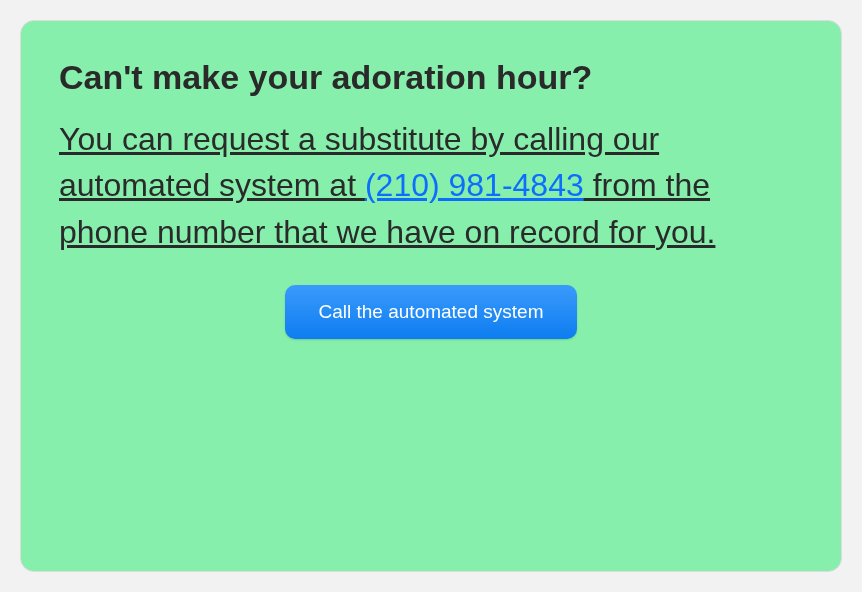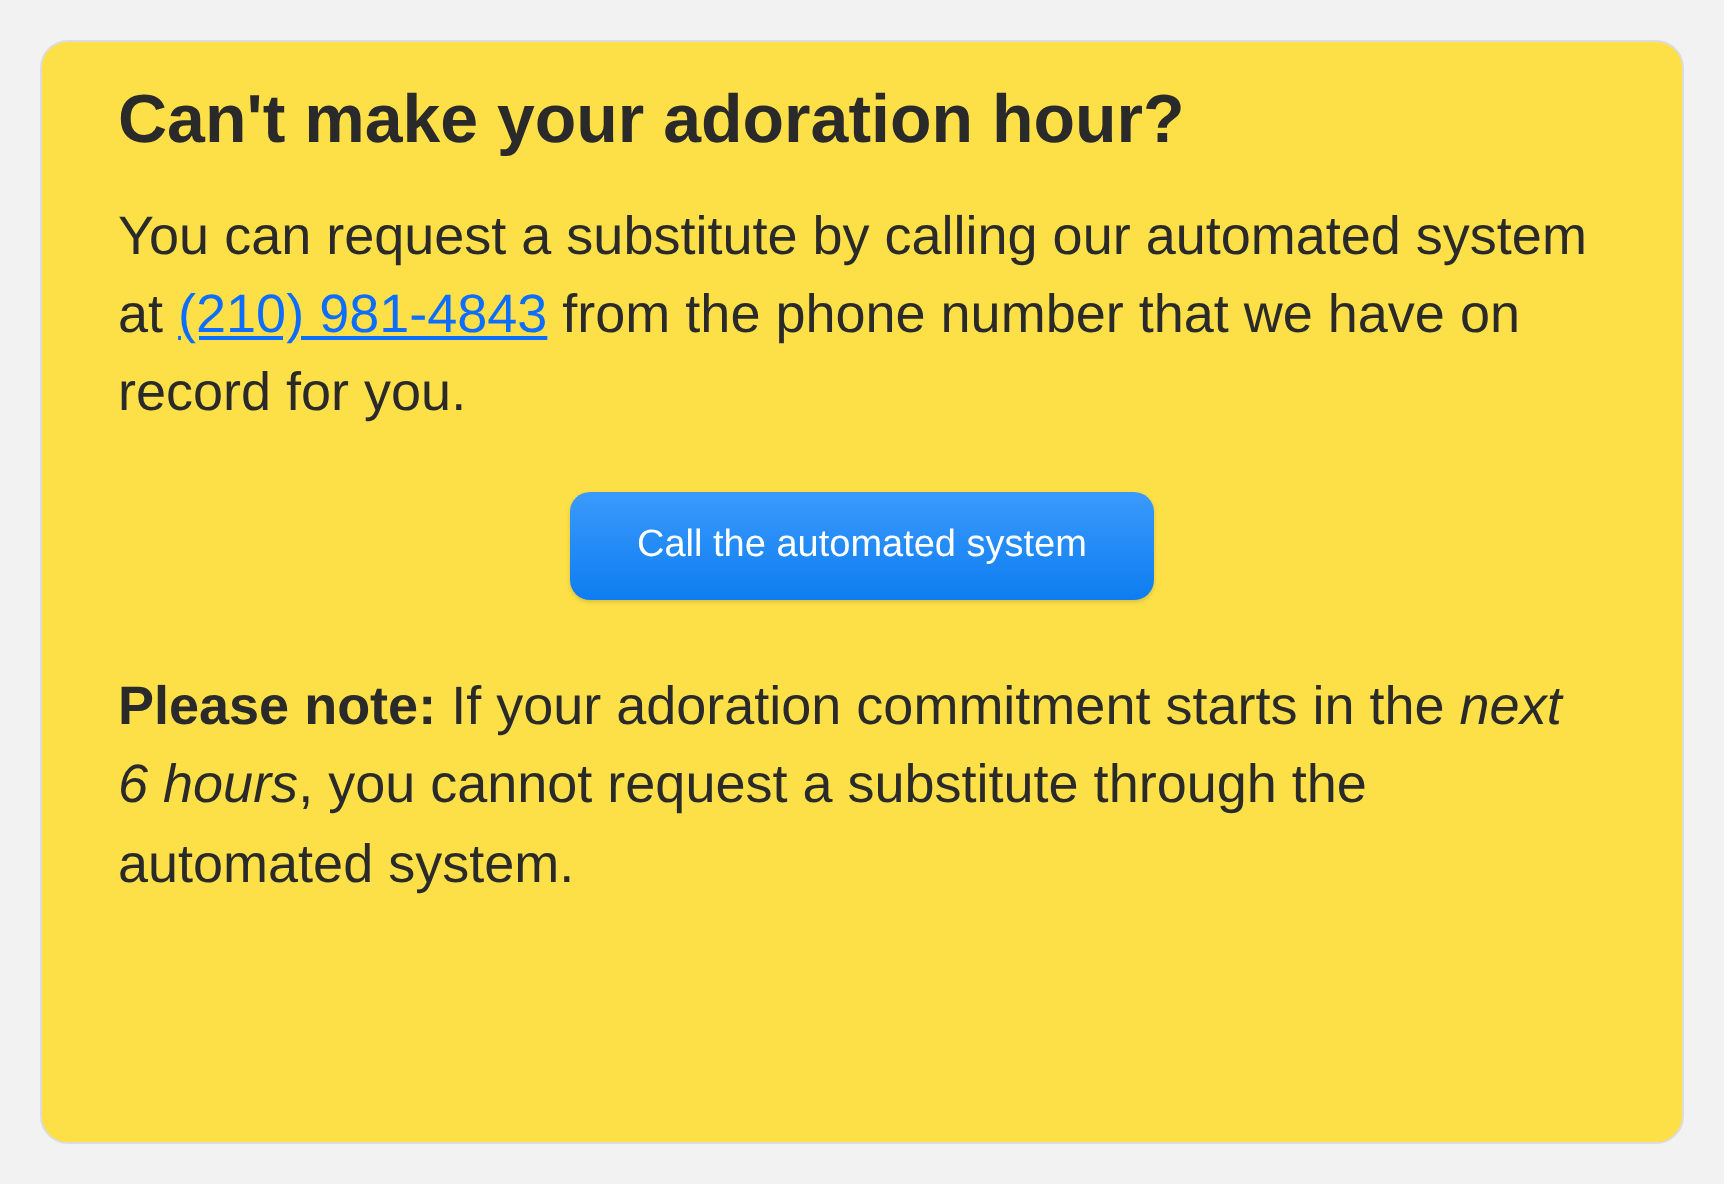--- a/index.html
+++ b/index.html
@@ -8,39 +8,40 @@
       box-sizing: border-box;
     }
     body {
       font-family: -apple-system, BlinkMacSystemFont, "Segoe UI", Helvetica, Arial, sans-serif;
       background: #f2f2f2;
       padding: 20px;
       width: 862px;
       height: 592px;
     }
     .card {
-      background: #fde047;
+      background: #86efac;
       border: 1px solid #dcdcdc;
       border-radius: 14px;
-      padding: 19px 38px 38px 38px;
+      padding: 36px 38px 38px 38px;
       width: 100%;
       height: 100%;
     }
     .heading {
       font-size: 34px;
       font-weight: 700;
       color: #2a2a2a;
       margin-bottom: 18px;
       line-height: 1.2;
     }
     .description {
-      font-size: 27px;
+      font-size: 32px;
       color: #2a2a2a;
       line-height: 1.45;
       margin-bottom: 30px;
+      text-decoration: underline;
     }
     .phone-link {
       color: #0d6efd;
       text-decoration: underline;
     }
     .button-row {
       text-align: center;
       margin-bottom: 34px;
     }
     .call-button {
@@ -71,16 +72,13 @@
 <body>
 
 <div class="card">
   <h1 class="heading">Can't make your adoration hour?</h1>
   <p class="description">
     <span>You can request a substitute by calling our automated system at </span><a href="#" class="phone-link">(210) 981-4843</a><span> from the phone number that we have on record for you.</span>
   </p>
   <div class="button-row">
     <button class="call-button">Call the automated system</button>
   </div>
-  <p class="note">
-    <span class="note-label">Please note:</span><span> If your adoration commitment starts in the </span><span class="note-emphasis">next 6 hours</span><span>, you cannot request a substitute through the automated system.</span>
-  </p>
 </div>
 
 </body></html>

